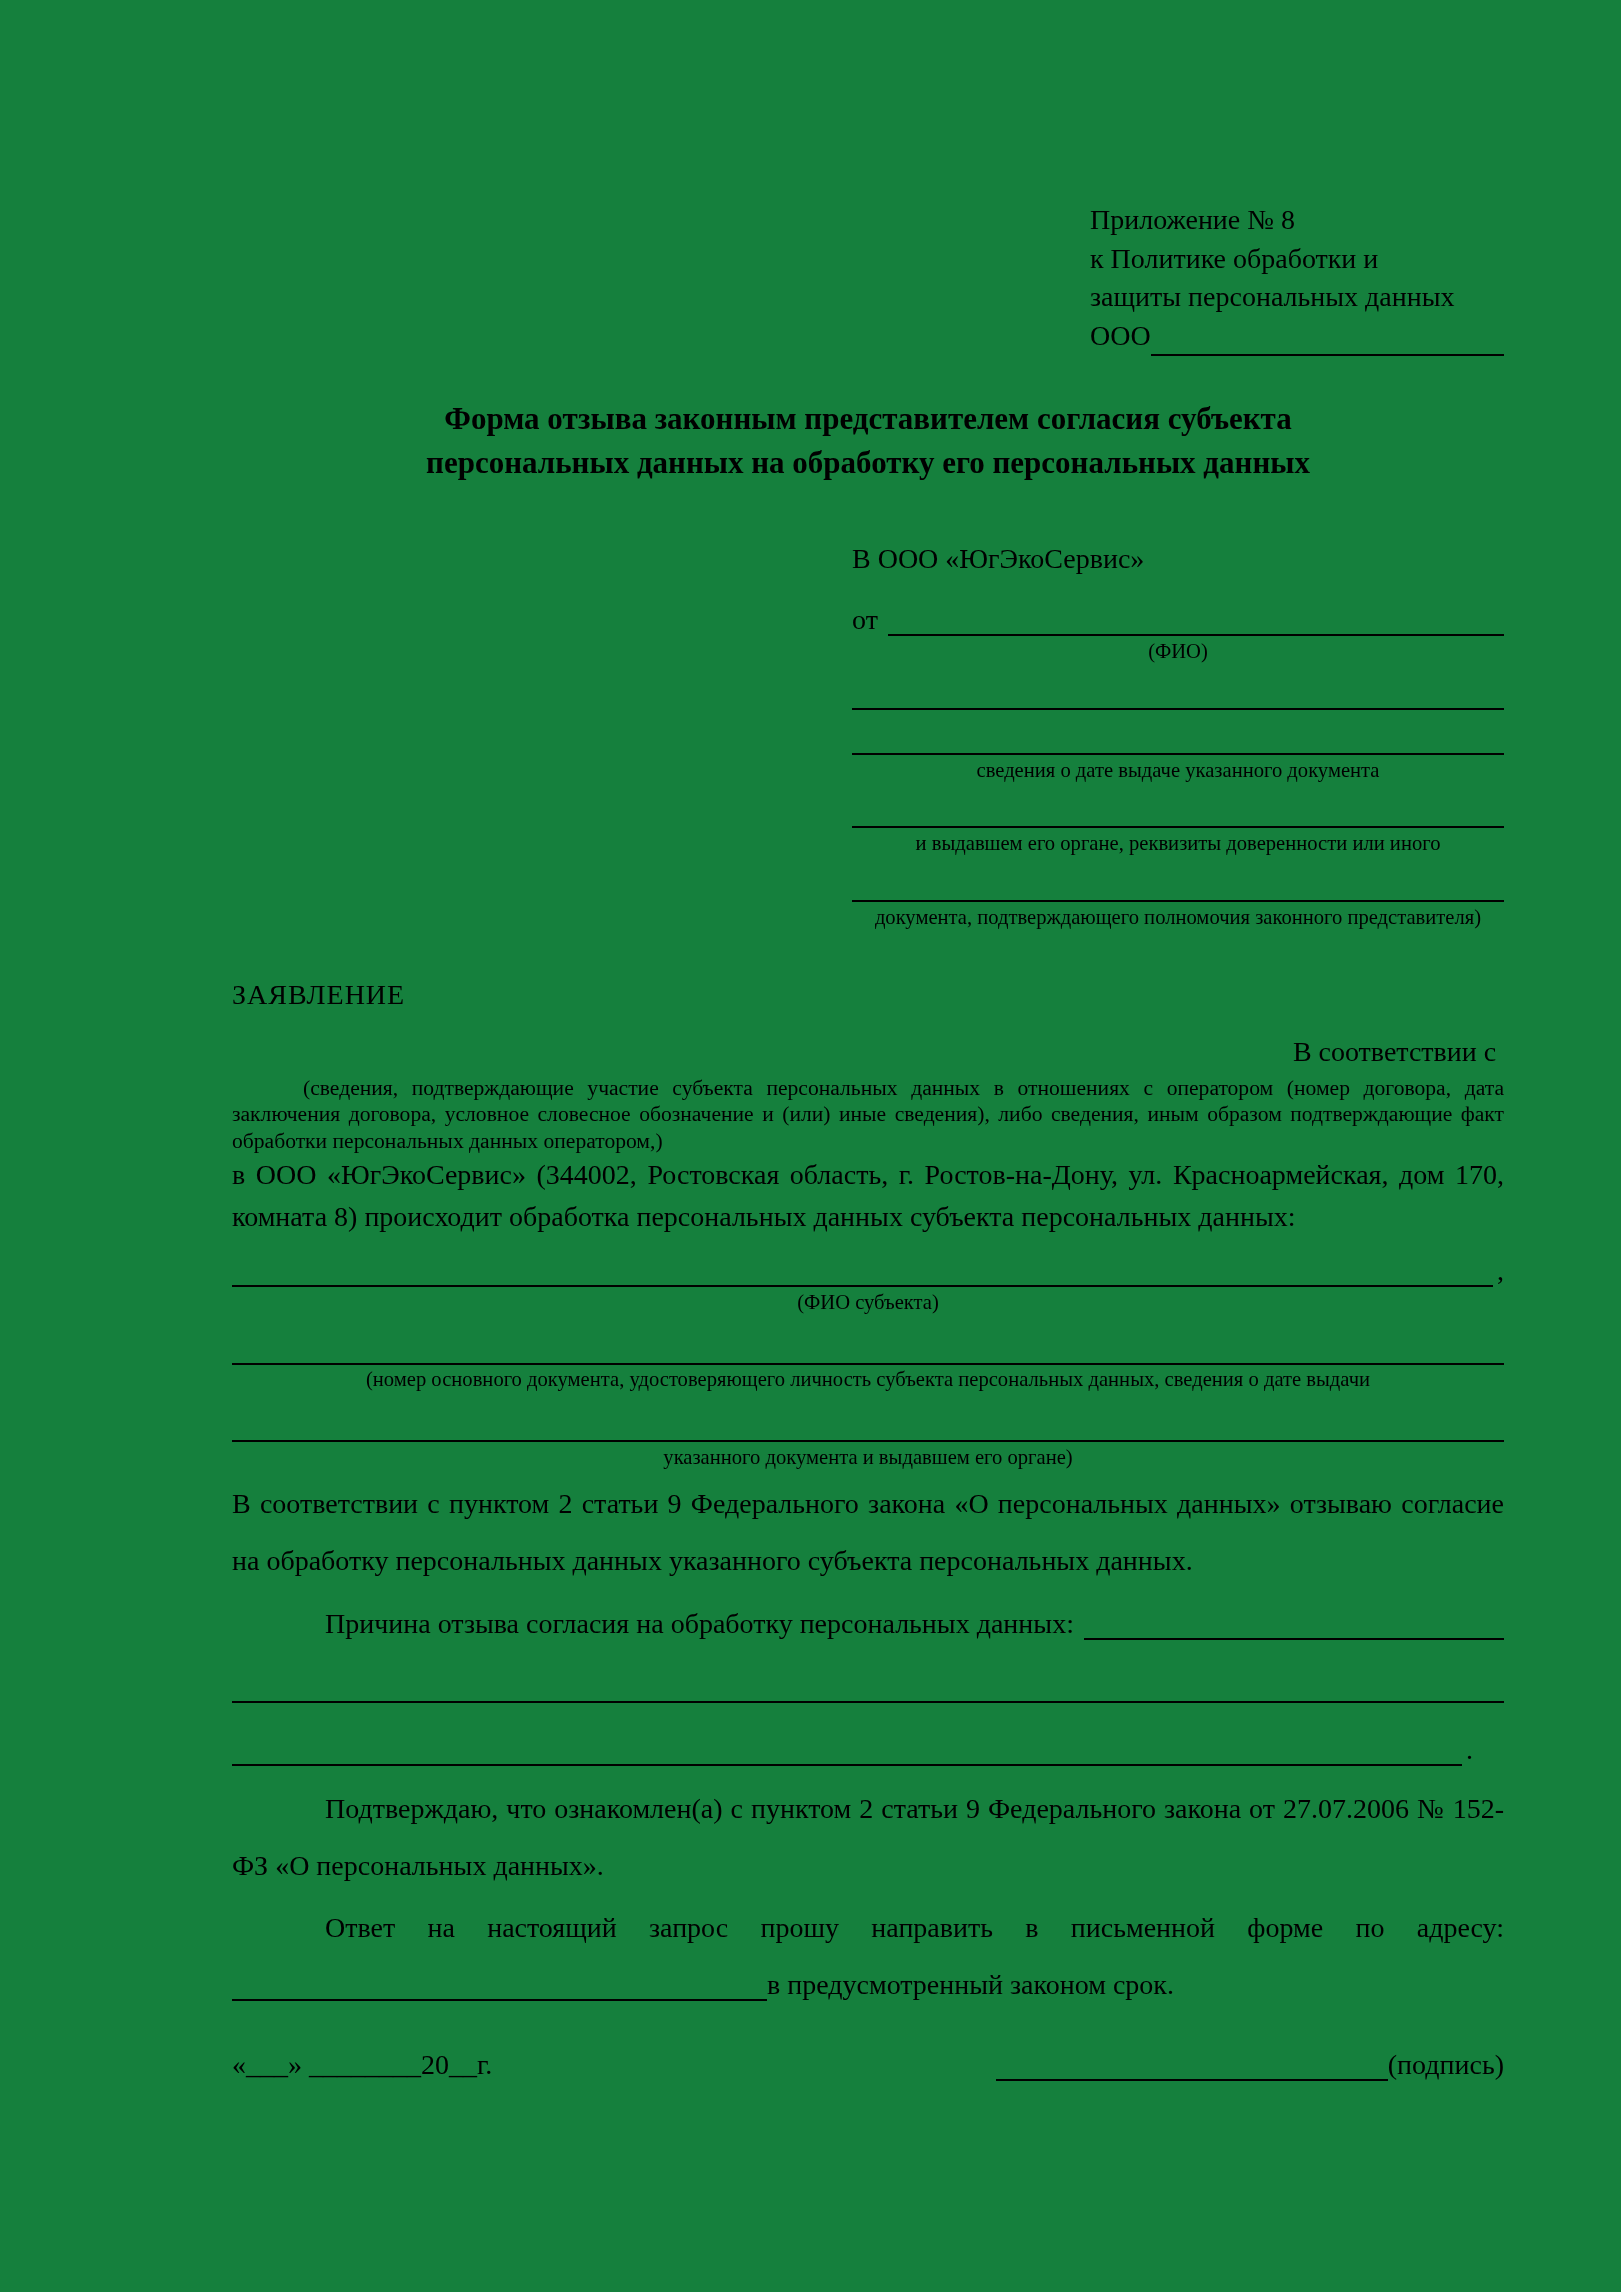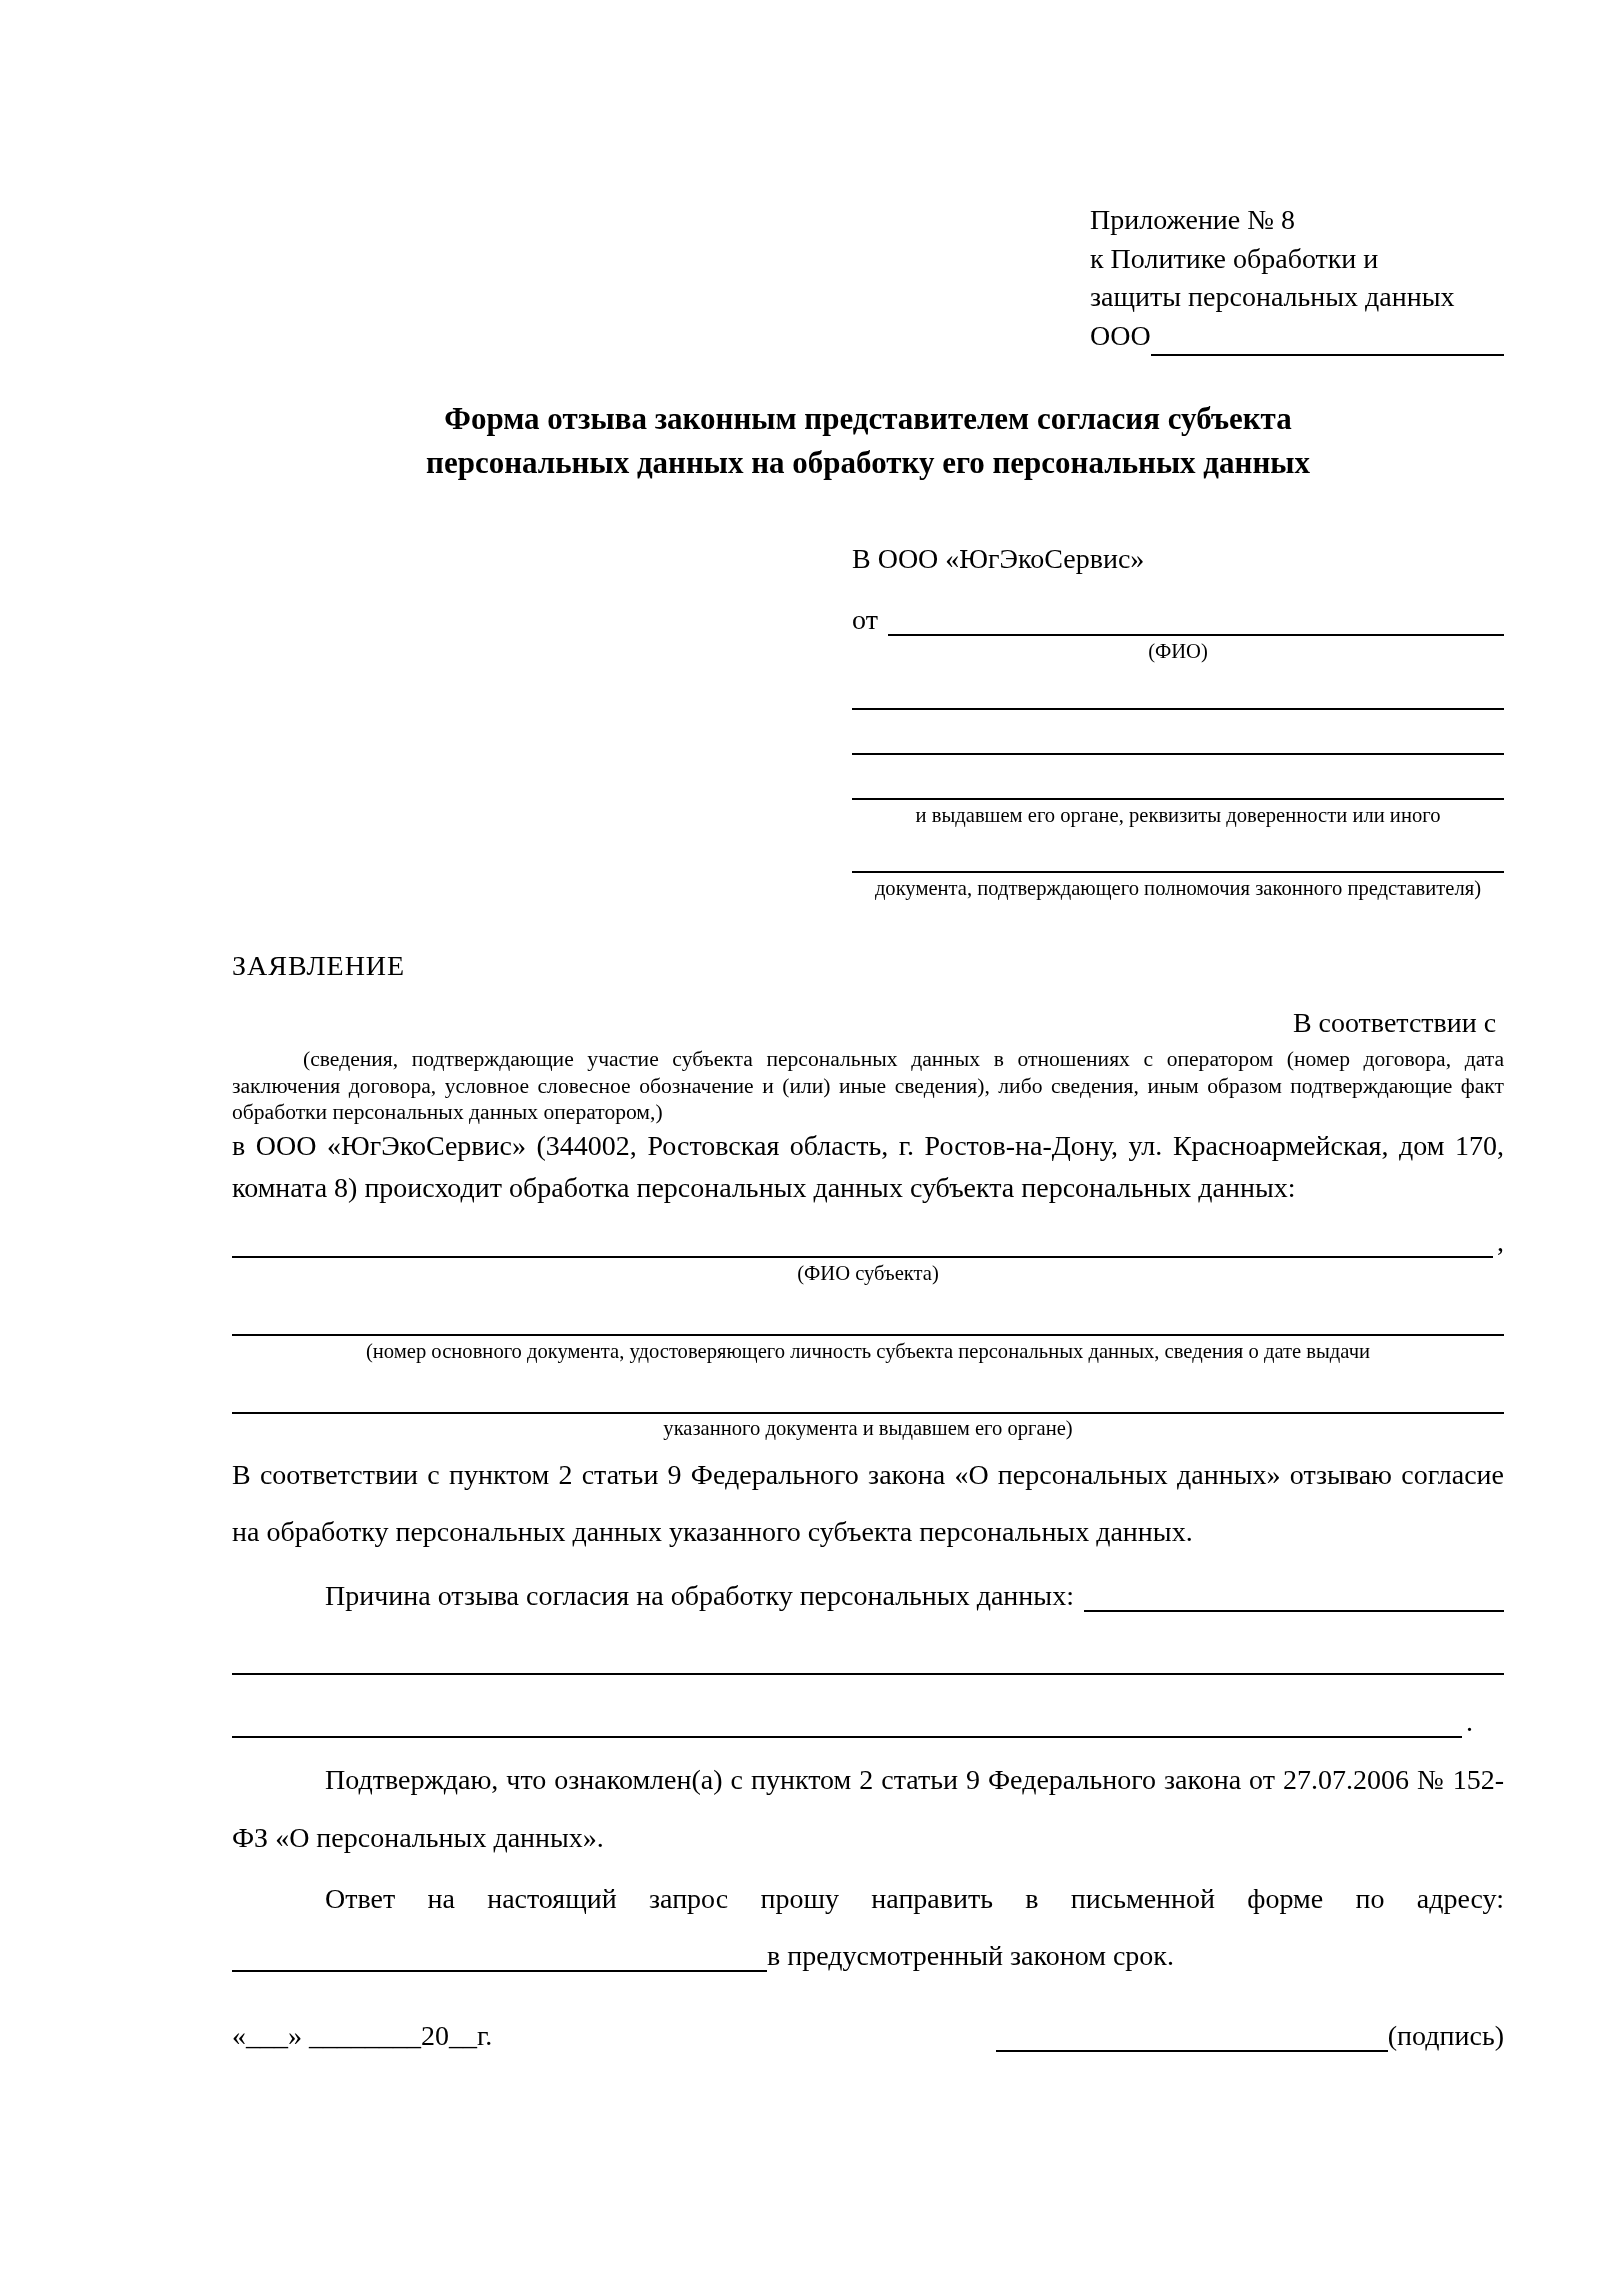--- a/index.html
+++ b/index.html
@@ -1,19 +1,19 @@
 <!DOCTYPE html>
 <html><head>
 <meta charset="utf-8">
 <style>
   html,body { margin:0; padding:0; background:#e8e8e8; }
   .page {
     position:relative;
     width:1621px; height:2293px;
-    background:#ffffff;
+    background:#15803d;
     margin:0 auto;
     font-family:"Liberation Serif","DejaVu Serif",serif;
     color:#000;
     box-sizing:border-box;
     padding:201px 117px 0 232px;
     font-size:28px;
     overflow:hidden;
   }
   .appendix {
     margin-left:858px;
@@ -106,20 +106,21 @@
     <div>В ООО «ЮгЭкоСервис»</div>
     <div class="from-row">
       <span class="label">от</span>
       <span class="uline flex1"></span>
     </div>
     <div class="caption">(ФИО)</div>
 
     <div class="fill-line"></div>
 
     <div class="fill-line"></div>
+    <div class="caption">сведения о дате выдаче указанного документа</div>
 
     <div class="fill-line"></div>
     <div class="caption">и выдавшем его органе, реквизиты доверенности или иного</div>
 
     <div class="fill-line"></div>
     <div class="caption">документа, подтверждающего полномочия законного представителя)</div>
   </div>
 
   <div class="statement-heading">ЗАЯВЛЕНИЕ</div>
 

